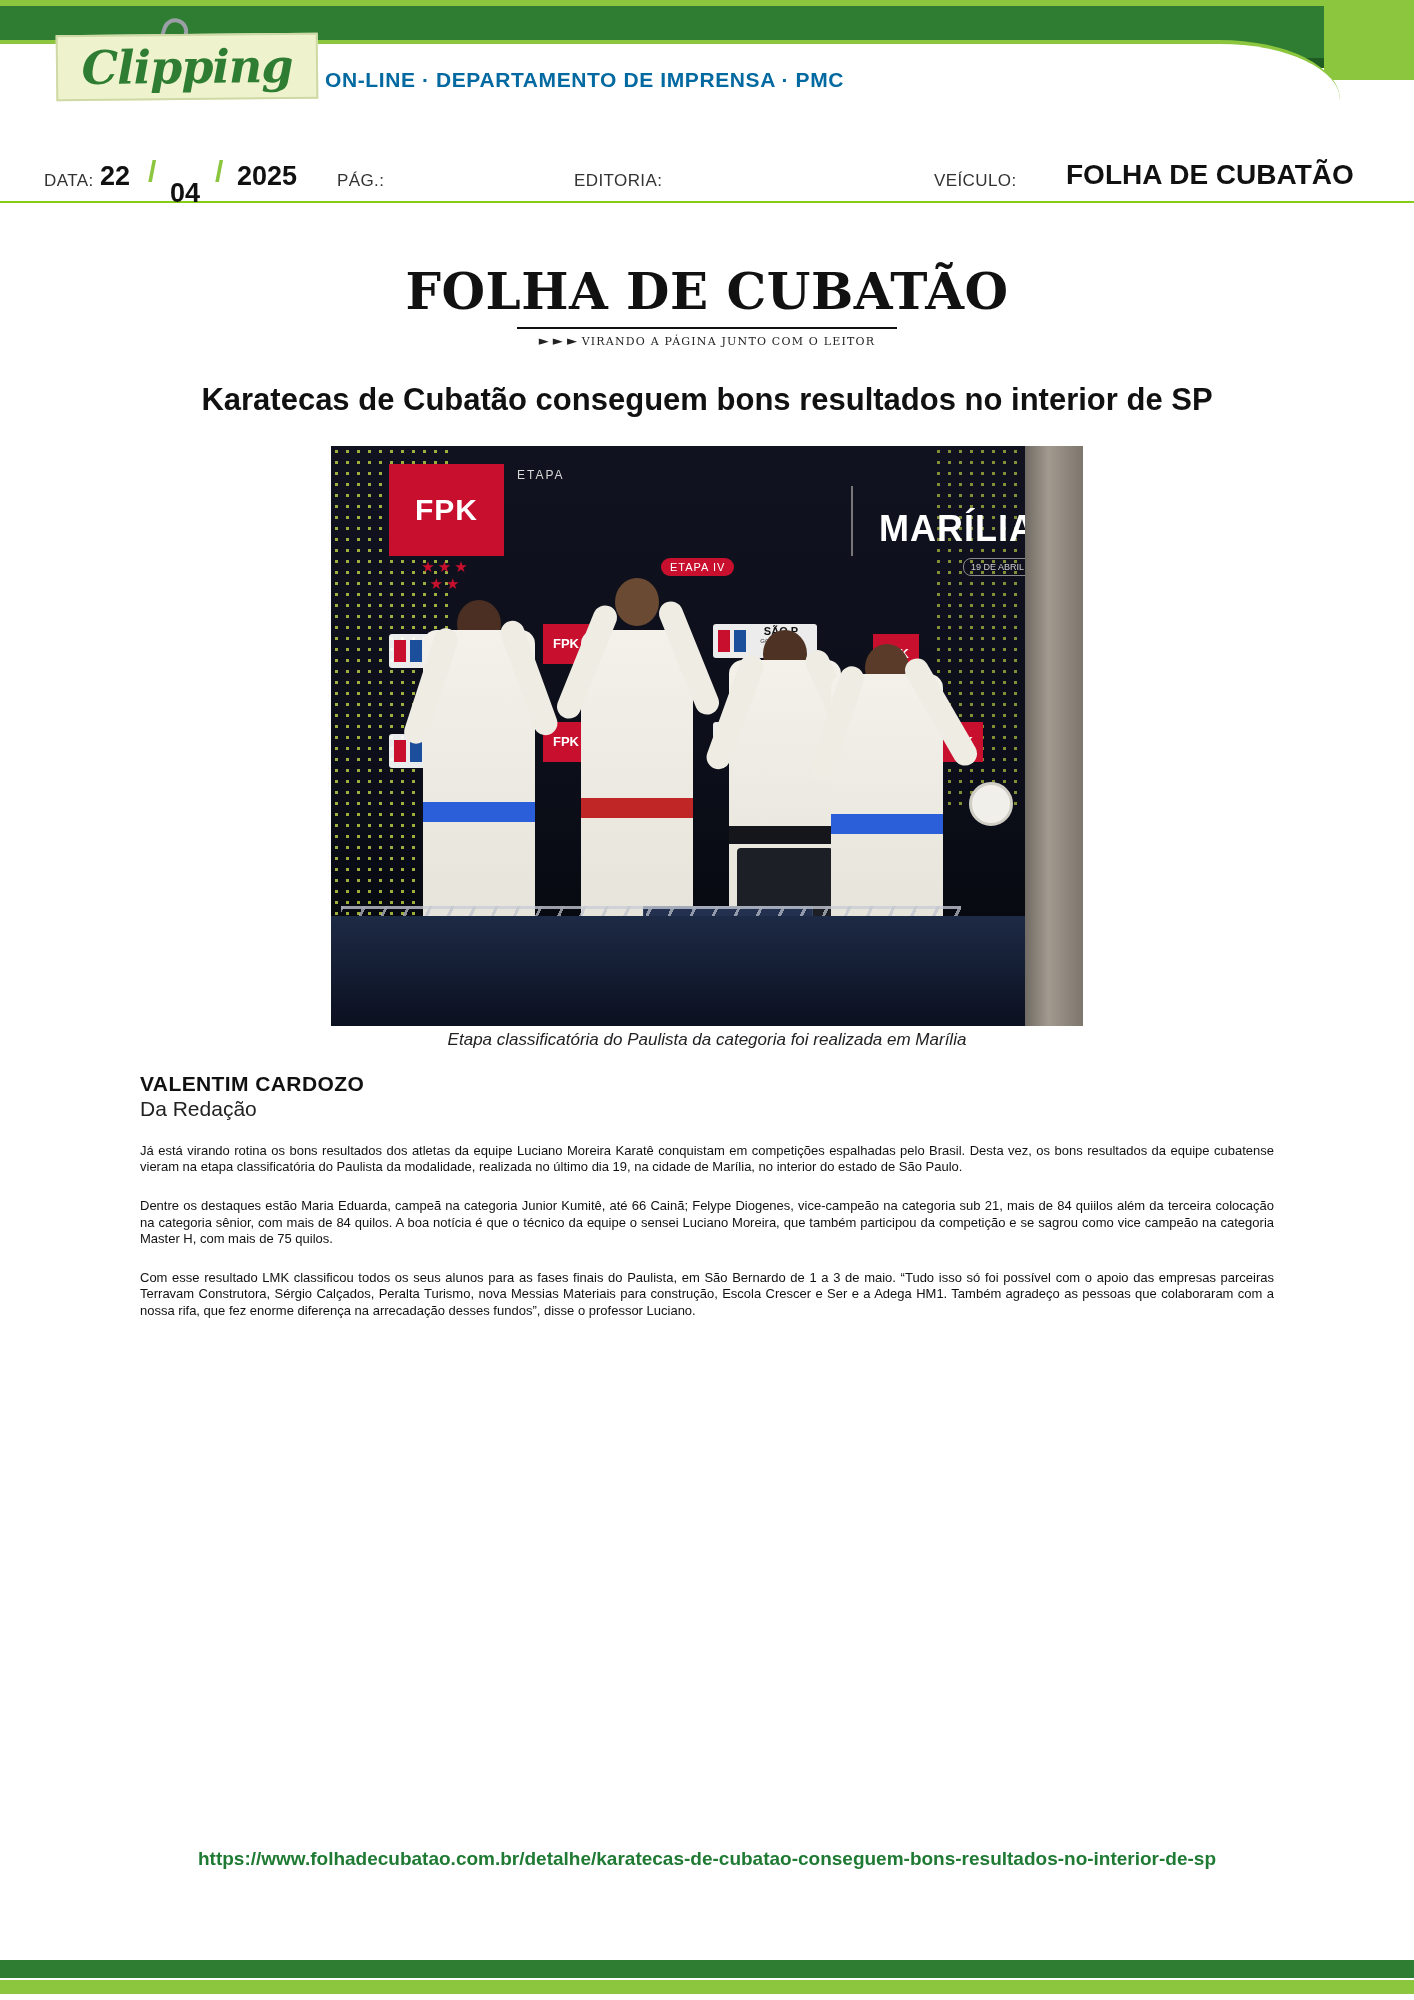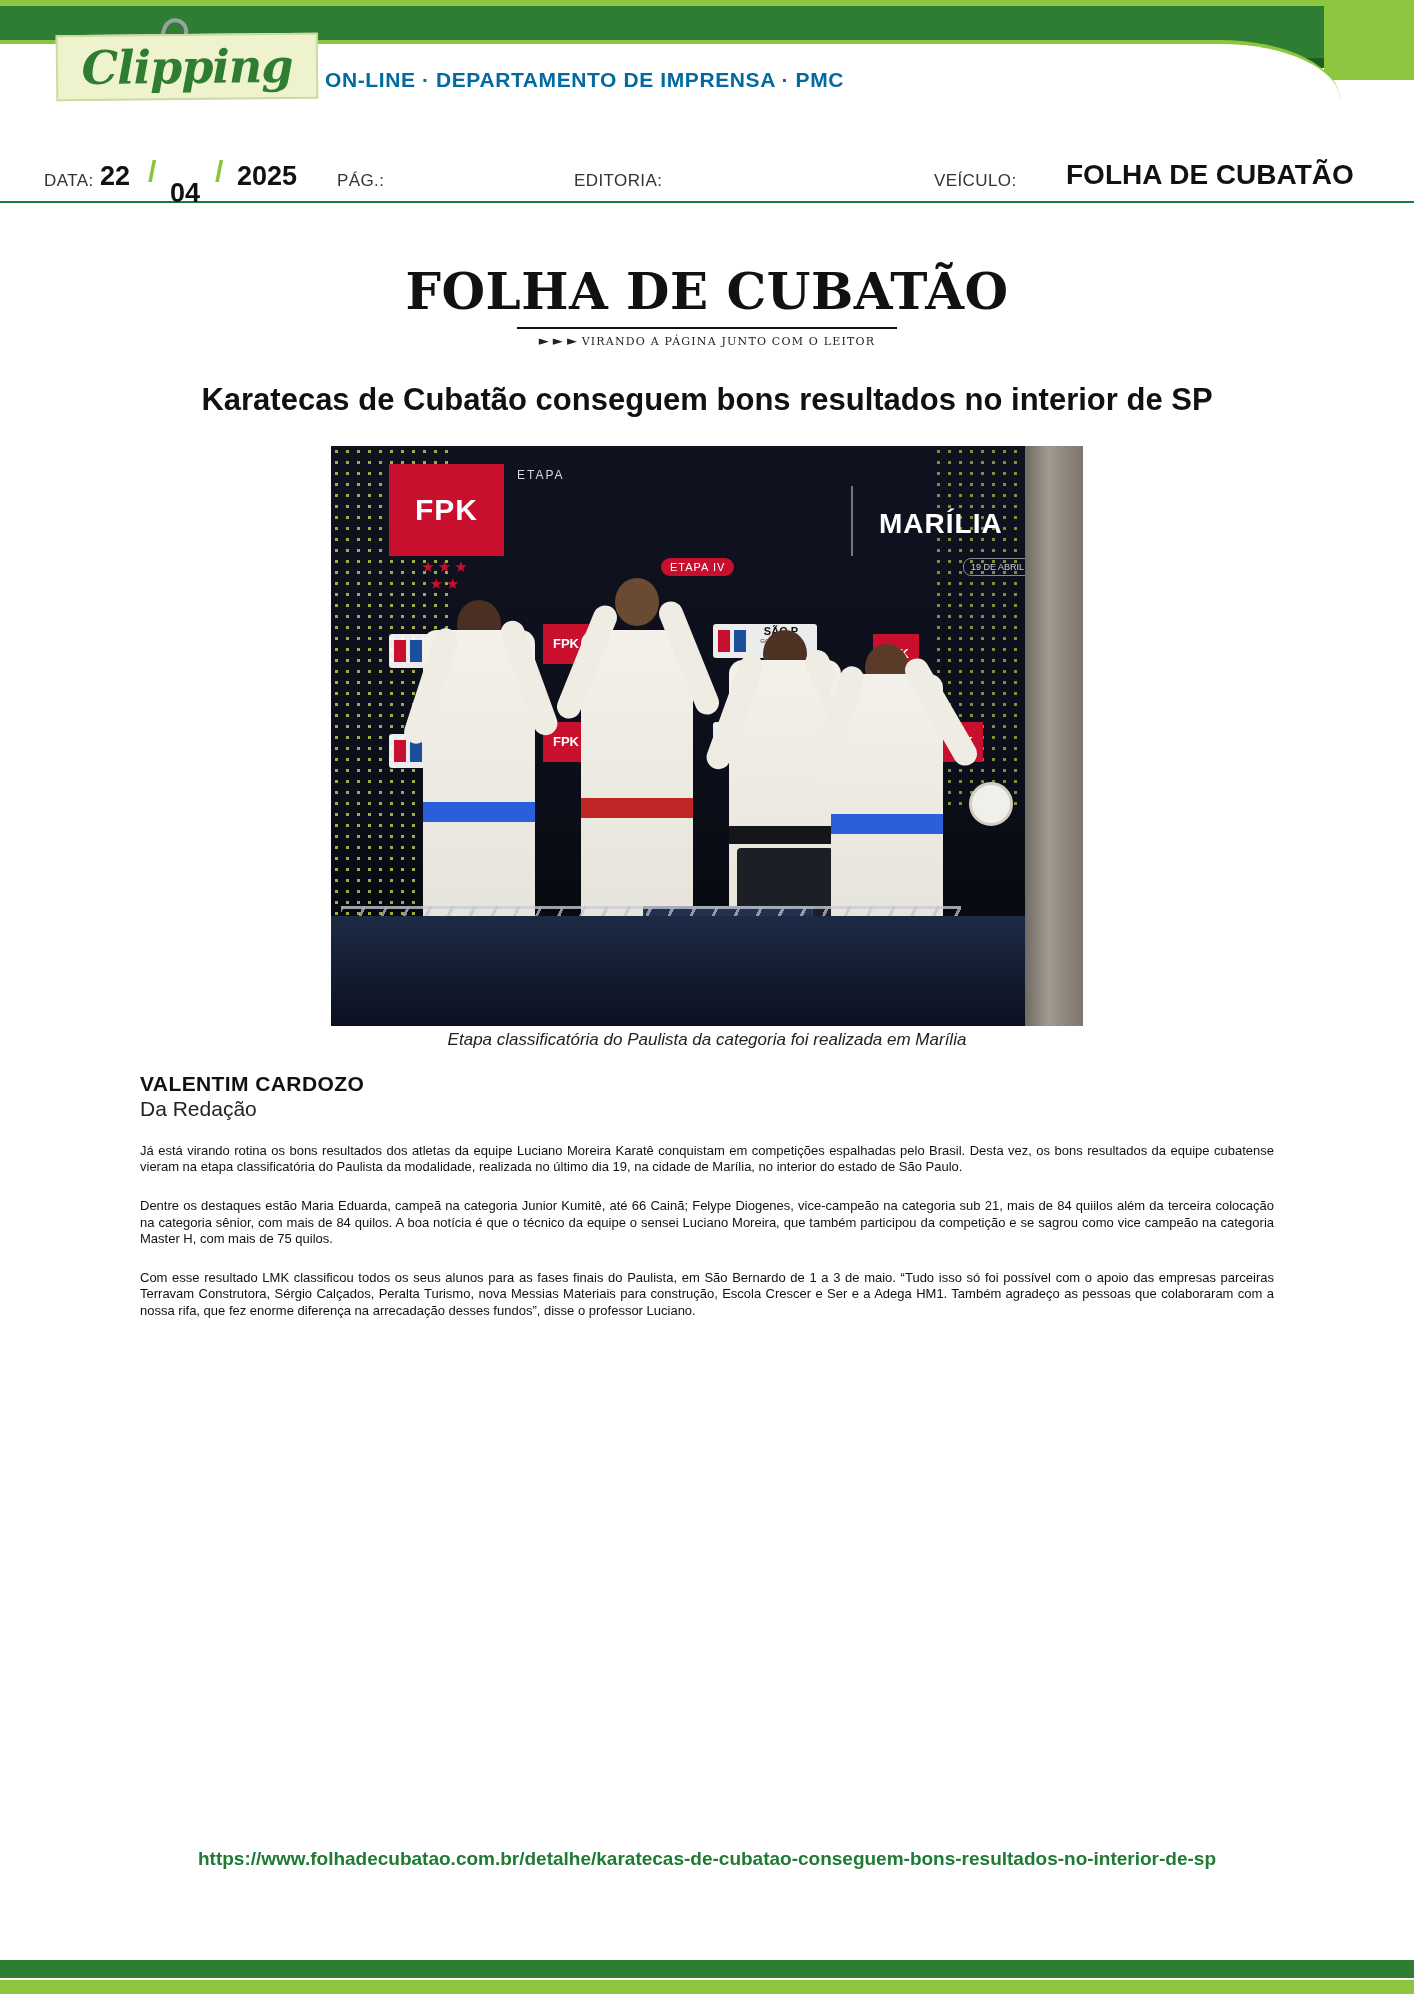--- a/index.html
+++ b/index.html
@@ -85,21 +85,21 @@
     font-weight:bold;
     letter-spacing:0.6px;
     color:#0369a1;
   }
 
   
   .meta-row {
     position:absolute;
     left:0; top:145px;
     width:1414px; height:58px;
-    border-bottom:2px solid #15803d;
+    border-bottom:2px solid #84cc16;
   }
   .meta-label {
     position:absolute;
     font-size:17px;
     color:#333;
     letter-spacing:0.4px;
   }
   .meta-value {
     position:absolute;
     font-size:27px;
@@ -256,21 +256,21 @@
   }
   .etapa-pill {
     position:absolute; left:330px; top:112px;
     background:#c8102e; color:#fff; font-size:11px; padding:3px 9px; border-radius:9px;
     letter-spacing:1px;
   }
   .vbar {
     position:absolute; left:520px; top:40px; width:2px; height:70px; background:#777;
   }
   .marilia {
-    position:absolute; left:548px; top:62px; color:#fff; font-weight:bold; font-size:28px; letter-spacing:1px;
+    position:absolute; left:548px; top:62px; color:#fff; font-weight:bold; font-size:36px; letter-spacing:1px;
   }
   .date-pill {
     position:absolute; left:632px; top:112px;
     border:1px solid #8a8a8a; color:#cfcfcf; font-size:9px; padding:3px 7px; border-radius:8px;
   }
   .sp-logo {
     position:absolute; width:104px; height:34px;
     background:rgba(255,255,255,0.92); border-radius:3px;
     display:flex; align-items:center; gap:4px; padding:3px 5px;
   }

